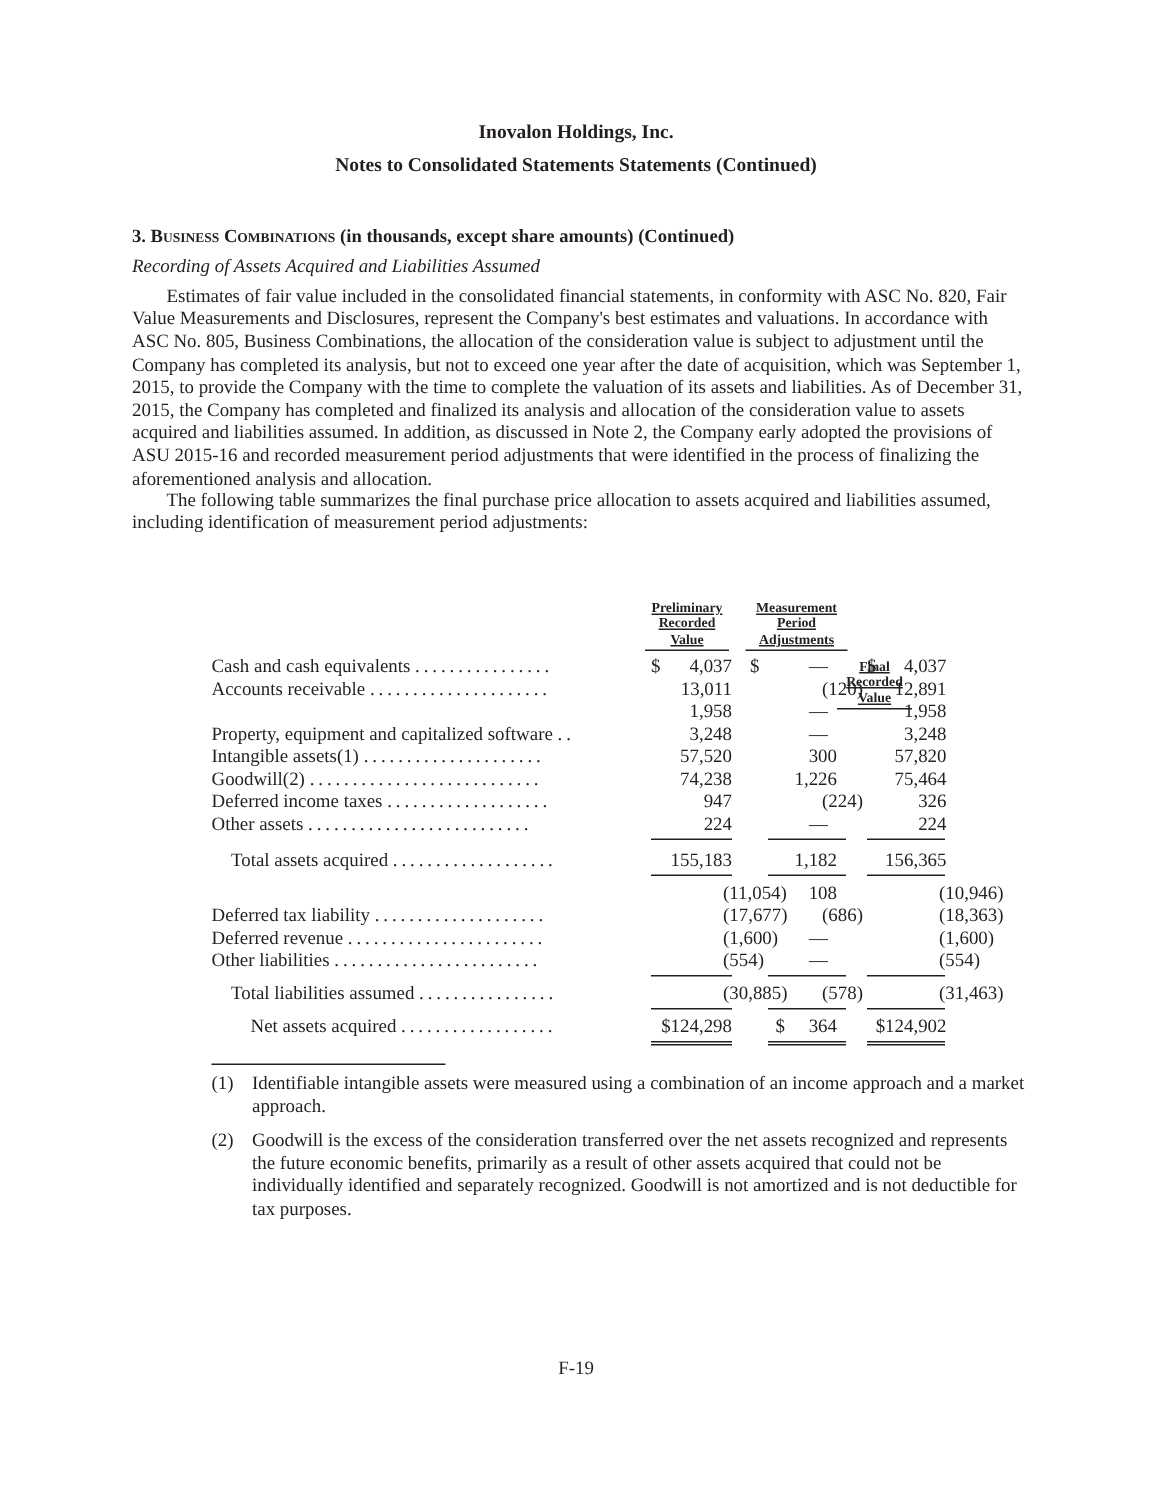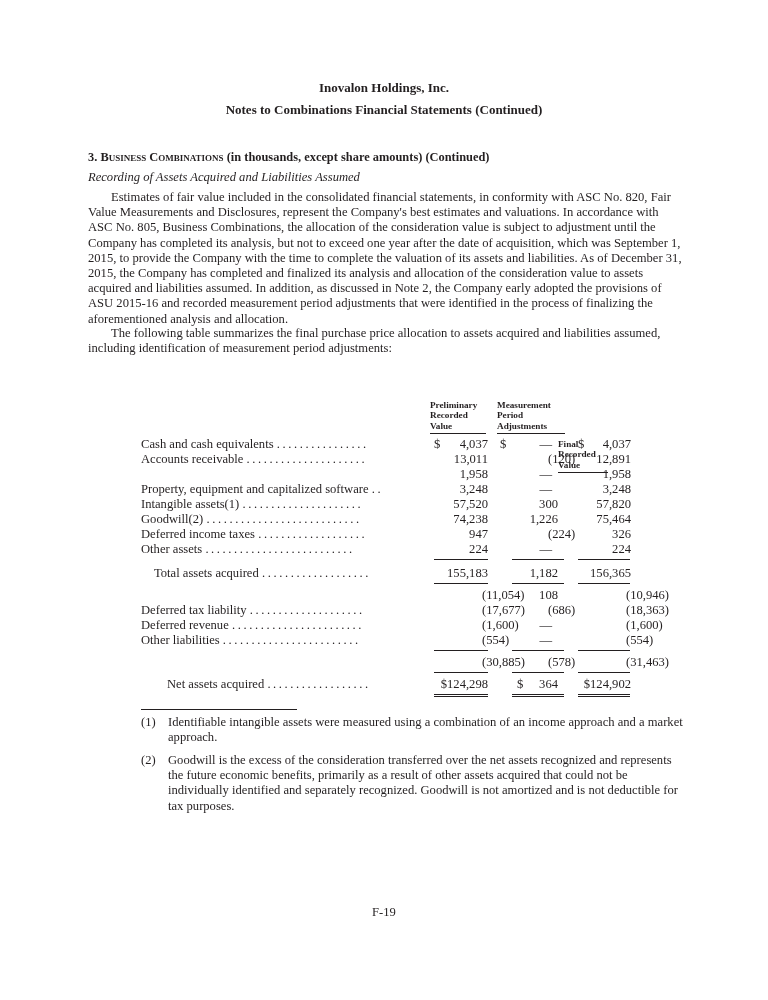--- a/index.html
+++ b/index.html
@@ -14,21 +14,21 @@
   #notes-title { top: 102px; }
   #section-heading { left: 88px; top: 150px; font-weight: bold; font-size: 12.4px; }
   #section-heading .sc { font-variant: small-caps; }
   #subheading { left: 88px; top: 170px; font-style: italic; font-size: 12.6px; }
   .para { left: 88px; width: 596px; font-size: 12.6px; line-height: 15.2px; text-align: left; }
   #para1 { top: 190px; }
   #para2 { top: 326px; }
   .para .indent { display: inline-block; width: 23px; }
 
   
-  .colhead { font-size: 9.2px; font-weight: bold; line-height: 10.4px; }
+  .colhead { font-size: 9.2px; font-weight: bold; text-align: center; line-height: 10.4px; text-decoration: underline; }
   .colhead .ul { position: absolute; left: 0; right: 0; bottom: -3px; border-bottom: 1px solid #231f20; }
   #ch-prelim { left: 430px; top: 400px; width: 56px; }
   #ch-meas { left: 497px; top: 400px; width: 68px; }
   #ch-final { left: 558px; top: 400px; width: 50px; margin-top: 39px; }
 
   .row { position: absolute; left: 141px; height: 15px; font-size: 12.6px; line-height: 15px; width: 495px; }
   .row .lbl { position: absolute; left: 0; width: 275px; overflow: hidden; white-space: nowrap; }
   .row .lbl.ind1 { left: 13px; width: 262px; }
   .row .lbl.ind2 { left: 26px; width: 249px; }
   .row .lbl .dots { letter-spacing: 2.6px; }
@@ -47,21 +47,21 @@
   .fn .num { position: absolute; left: 0; }
   .fn .txt { margin-left: 27px; display: block; }
   #fn1 { top: 715px; }
   #fn2 { top: 753px; }
   #page-number { left: 0; width: 768px; text-align: center; top: 905px; font-size: 12.6px; }
 </style>
 </head>
 <body>
 
 <div id="company" class="abs hdr">Inovalon Holdings, Inc.</div>
-<div id="notes-title" class="abs hdr">Notes to Combinations Financial Statements (Continued)</div>
+<div id="notes-title" class="abs hdr">Notes to Consolidated Statements Statements (Continued)</div>
 
 <div id="section-heading" class="abs">
   <span>3.</span>
   <span class="sc">Business Combinations</span>
   <span>(in thousands, except share amounts) (Continued)</span>
 </div>
 <div id="subheading" class="abs">Recording of Assets Acquired and Liabilities Assumed</div>
 
 <div id="para1" class="abs para"><span class="indent"></span><span>Estimates of fair value included in the consolidated financial statements, in conformity with ASC No. 820, Fair Value Measurements and Disclosures, represent the Company's best estimates and valuations. In accordance with ASC No. 805, Business Combinations, the allocation of the consideration value is subject to adjustment until the Company has completed its analysis, but not to exceed one year after the date of acquisition, which was September 1, 2015, to provide the Company with the time to complete the valuation of its assets and liabilities. As of December 31, 2015, the Company has completed and finalized its analysis and allocation of the consideration value to assets acquired and liabilities assumed. In addition, as discussed in Note 2, the Company early adopted the provisions of ASU 2015-16 and recorded measurement period adjustments that were identified in the process of finalizing the aforementioned analysis and allocation.</span></div>
 <div id="para2" class="abs para"><span class="indent"></span><span>The following table summarizes the final purchase price allocation to assets acquired and liabilities assumed, including identification of measurement period adjustments:</span></div>
@@ -170,20 +170,21 @@
     <div class="cell c1"><span class="neg">(554)</span></div>
     <div class="cell c2"><span class="dash">—</span></div>
     <div class="cell c3"><span class="neg">(554)</span></div>
   </div>
 
   <div class="rule" style="left:434px;top:650px;width:54px"></div>
   <div class="rule" style="left:512px;top:650px;width:52px"></div>
   <div class="rule" style="left:578px;top:650px;width:52px"></div>
 
   <div class="row" style="top:655px">
+    <div class="lbl ind1"><span>Total liabilities assumed</span> <span class="dots">................</span></div>
     <div class="cell c1"><span class="neg">(30,885)</span></div>
     <div class="cell c2"><span class="neg">(578)</span></div>
     <div class="cell c3"><span class="neg">(31,463)</span></div>
   </div>
   <div class="rule" style="left:434px;top:672px;width:54px"></div>
   <div class="rule" style="left:512px;top:672px;width:52px"></div>
   <div class="rule" style="left:578px;top:672px;width:52px"></div>
 
   <div class="row" style="top:677px">
     <div class="lbl ind2"><span>Net assets acquired</span> <span class="dots">..................</span></div>

